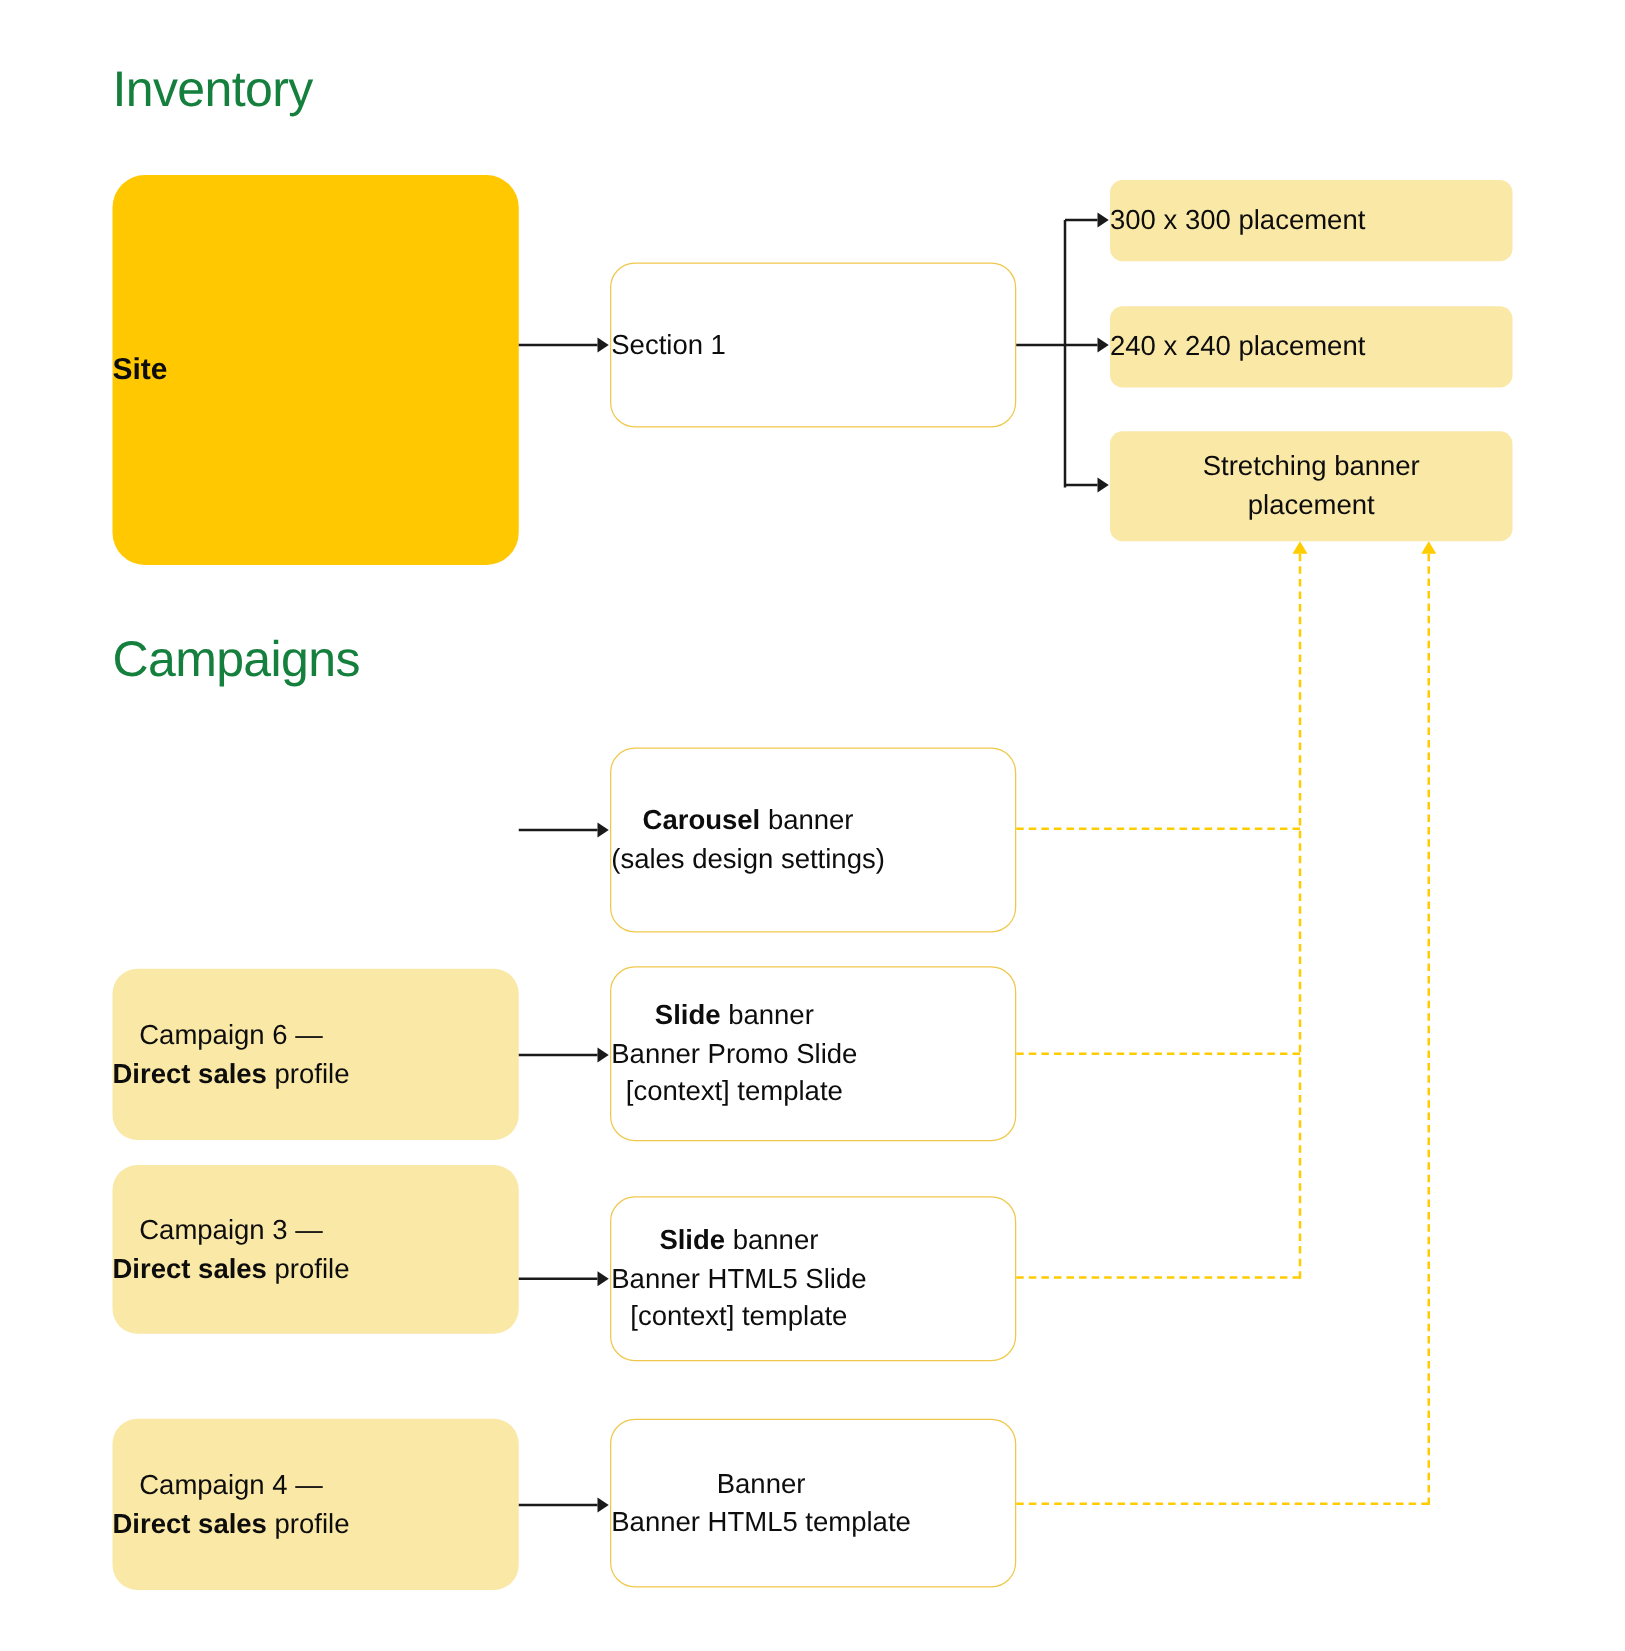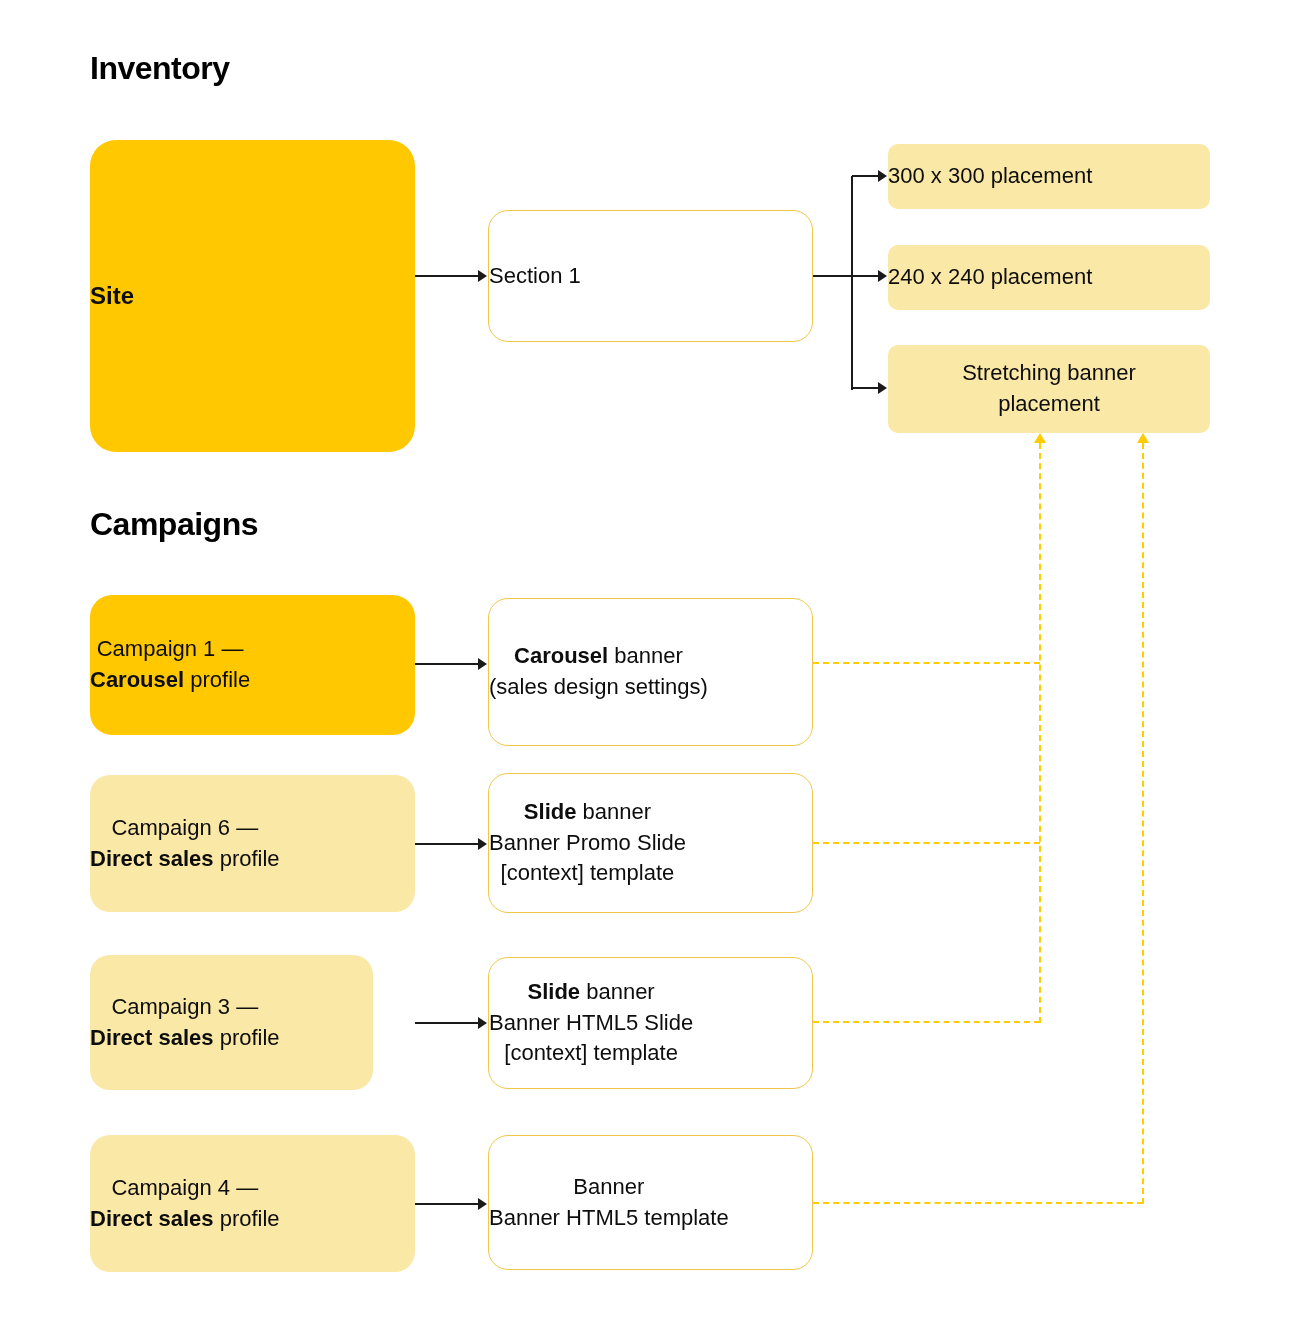--- a/index.html
+++ b/index.html
@@ -1,20 +1,20 @@
 <!DOCTYPE html>
 <html><head>
 <meta charset="utf-8">
 <style>
   * { margin:0; padding:0; box-sizing:border-box; }
   html,body { background:#ffffff; }
   body { font-family:"Liberation Sans", sans-serif; color:#111; }
   .canvas { position:relative; width:1300px; height:1321px; background:#ffffff; overflow:hidden; }
 
-  .title { position:absolute; font-size:32px; font-weight:700; color:#000000; letter-spacing:-0.5px; }
+  .title { position:absolute; font-size:40px; font-weight:400; color:#15803d; letter-spacing:-0.5px; }
 
   .box { position:absolute; display:flex; align-items:center; 
          text-align:center; font-size:22px; line-height:1.4; color:#0d0d0d; }
   .box.solid   { background:#FFC800; border-radius:22px; }
   .box.light   { background:#FAE8A6; border-radius:10px; }
   .box.light-lg{ background:#FAE8A6; border-radius:20px; }
   .box.outline { background:#ffffff; border:1.5px solid #EFC84B; border-radius:20px; }
   .box .pad { padding:0 38px; }
   .b { font-weight:700; }
   .site-label { font-size:24px; font-weight:700; }
@@ -62,26 +62,20 @@
   </div>
   <div class="box light" style="left:888px; top:245px; width:322px; height:65px;">
     <span>240 x 240 placement</span>
   </div>
   <div class="box light" style="left:888px; top:345px; width:322px; height:88px;">
     <span class="pad">Stretching banner placement</span>
   </div>
 
   <div class="title" style="left:90px; top:506px;">Campaigns</div>
 
-  <div class="box solid" style="left:90px; top:595px; width:325px; height:140px;">
-    <div>
-      <div><span>Campaign 1 —</span></div>
-      <div><span class="b">Carousel</span><span> profile</span></div>
-    </div>
-  </div>
   <div class="hline" style="left:415px; top:663px; width:63px;"></div>
   <div class="arrow-right" style="left:478px; top:658px;"></div>
   <div class="box outline" style="left:488px; top:598px; width:325px; height:148px;">
     <div>
       <div><span class="b">Carousel</span><span> banner</span></div>
       <div><span>(sales design settings)</span></div>
     </div>
   </div>
 
   <div class="box light-lg" style="left:90px; top:775px; width:325px; height:137px;">
@@ -93,21 +87,21 @@
   <div class="hline" style="left:415px; top:843px; width:63px;"></div>
   <div class="arrow-right" style="left:478px; top:838px;"></div>
   <div class="box outline" style="left:488px; top:773px; width:325px; height:140px;">
     <div>
       <div><span class="b">Slide</span><span> banner</span></div>
       <div><span>Banner Promo Slide</span></div>
       <div><span>[context] template</span></div>
     </div>
   </div>
 
-  <div class="box light-lg" style="left:90px; top:955px; width:283px; height:135px;">
+  <div class="box light-lg" style="left:90px; top:932px; width:325px; height:135px;">
     <div>
       <div><span>Campaign 3 —</span></div>
       <div><span class="b">Direct sales</span><span> profile</span></div>
     </div>
   </div>
   <div class="hline" style="left:415px; top:1022px; width:63px;"></div>
   <div class="arrow-right" style="left:478px; top:1017px;"></div>
   <div class="box outline" style="left:488px; top:957px; width:325px; height:132px;">
     <div>
       <div><span class="b">Slide</span><span> banner</span></div>

